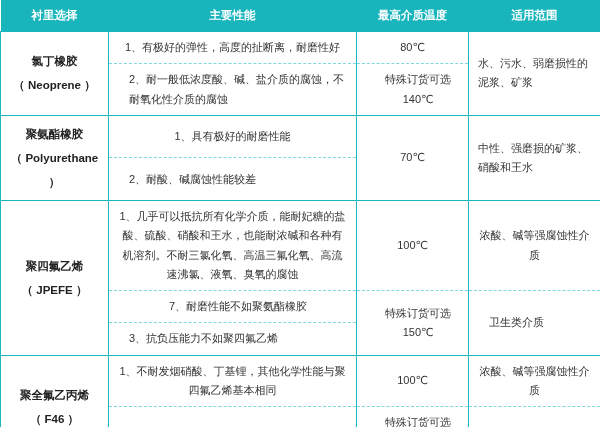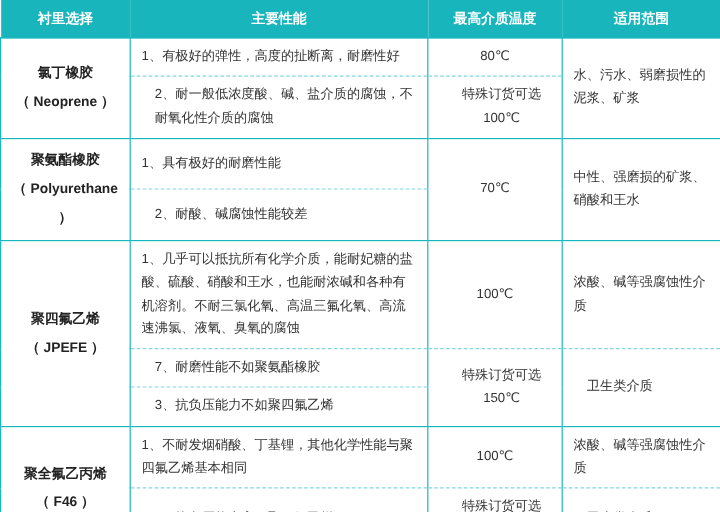--- a/index.html
+++ b/index.html
@@ -65,21 +65,21 @@
   }
   td.temp {
     text-align: center;
     color: #333;
   }
   td.scope {
     color: #333;
     text-align: left;
   }
   
-  td.dash-bottom { border-bottom: 1px dashed #7fd8dd; }
+  td.dash-bottom { border-bottom: 1px dashed #7fd8dd; text-align: center; }
   td.dash-top { border-top: 1px dashed #7fd8dd; padding-left: 20px; }
 
   .nm-line { display: block; }
 </style>
 </head>
 <body>
 
 <div class="sheet">
   <table class="spec">
     <colgroup>
@@ -102,21 +102,21 @@
         <td class="name" rowspan="2">
           <span class="nm-line">氯丁橡胶</span>
           <span class="nm-line">（ Neoprene ）</span>
         </td>
         <td class="prop dash-bottom">1、有极好的弹性，高度的扯断离，耐磨性好</td>
         <td class="temp dash-bottom">80℃</td>
         <td class="scope" rowspan="2">水、污水、弱磨损性的泥浆、矿浆</td>
       </tr>
       <tr>
         <td class="prop dash-top">2、耐一般低浓度酸、碱、盐介质的腐蚀，不耐氧化性介质的腐蚀</td>
-        <td class="temp dash-top">特殊订货可选 100℃</td>
+        <td class="temp dash-top">特殊订货可选 140℃</td>
       </tr>
 
       <tr>
         <td class="name" rowspan="2">
           <span class="nm-line">聚氨酯橡胶</span>
           <span class="nm-line">（ Polyurethane ）</span>
         </td>
         <td class="prop dash-bottom">1、具有极好的耐磨性能</td>
         <td class="temp" rowspan="2">70℃</td>
         <td class="scope" rowspan="2">中性、强磨损的矿浆、硝酸和王水</td>

